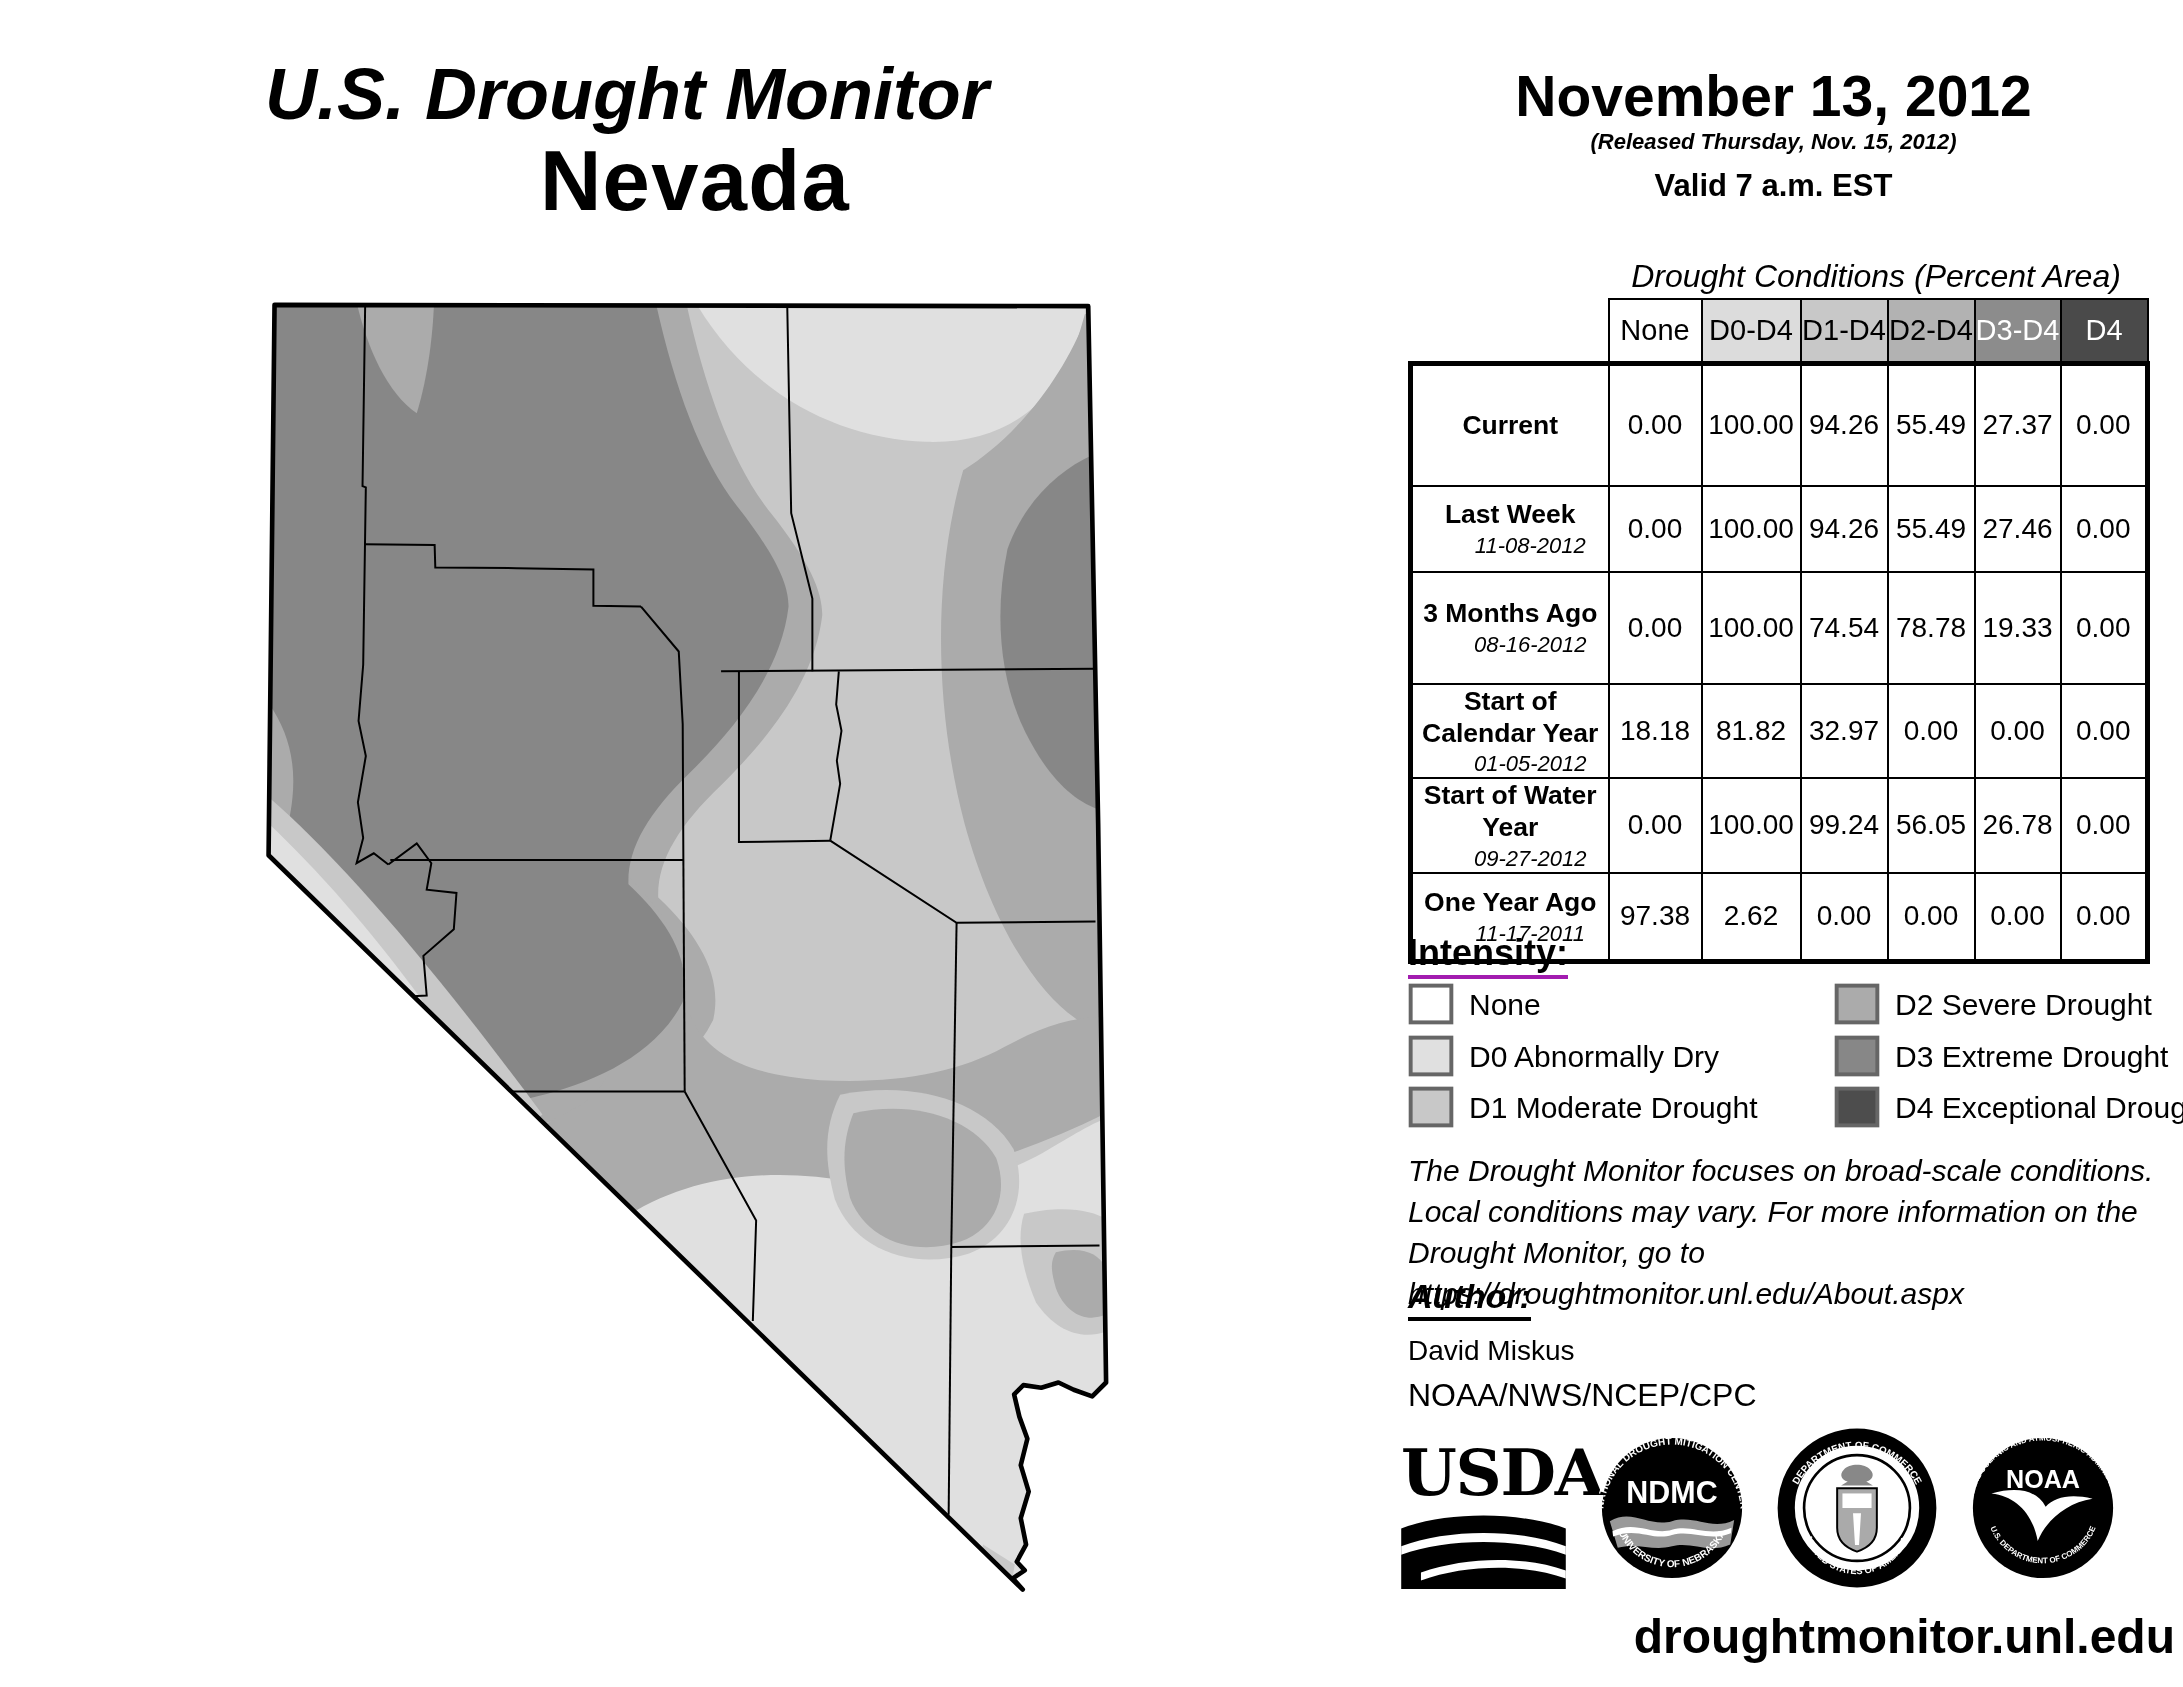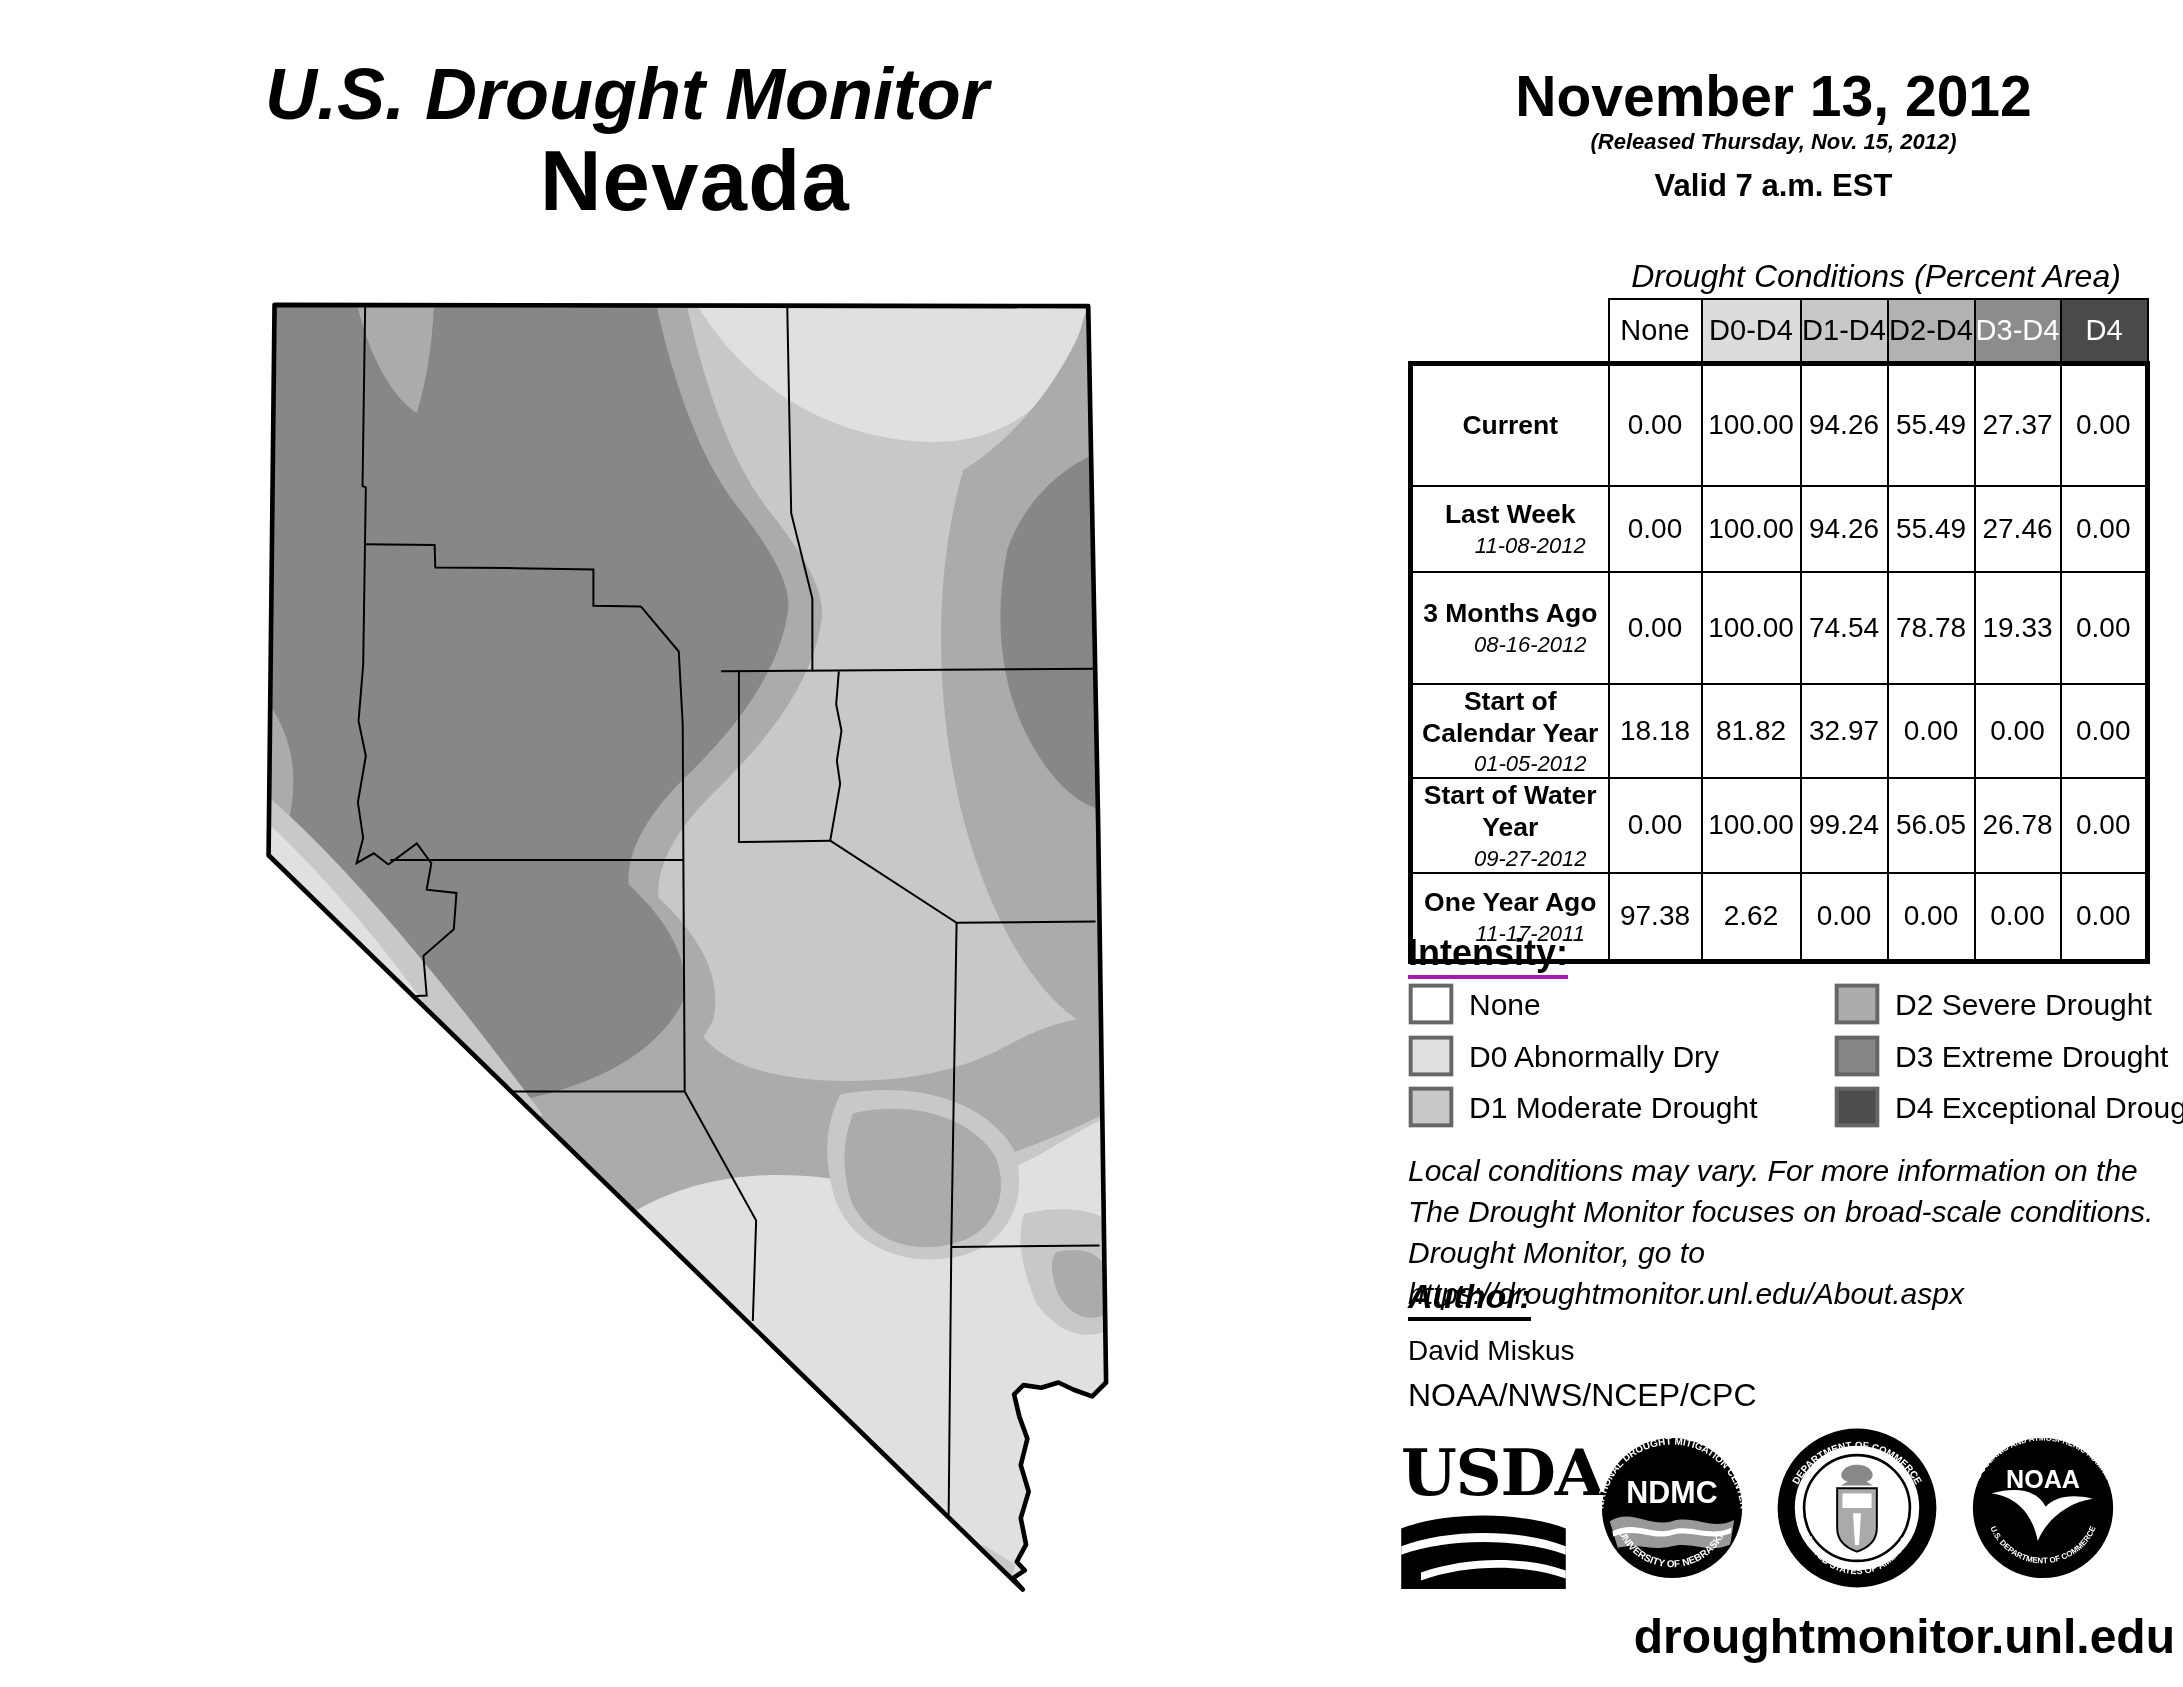--- a/index.html
+++ b/index.html
@@ -231,22 +231,22 @@
   <span class="leg-label">D3 Extreme Drought</span>
 </div>
 <div class="abs leg-item" style="left:1834px;top:1086px;width:370px;">
   <svg width="46" height="42" viewBox="0 0 70 64">
       <rect x="4" y="4" width="62" height="56" stroke="#666" stroke-width="6" fill="#4d4d4d"></rect>
     </svg>
   <span class="leg-label">D4 Exceptional Drought</span>
 </div>
 
 <div class="abs disc">
+  <div>The Drought Monitor focuses on broad-scale conditions.</div>
   <div>Local conditions may vary. For more information on the</div>
-  <div>The Drought Monitor focuses on broad-scale conditions.</div>
   <div>Drought Monitor, go to https://droughtmonitor.unl.edu/About.aspx</div>
 </div>
 
 <div class="abs author-h">Author:</div>
 <div class="abs author-n">David Miskus</div>
 <div class="abs author-o">NOAA/NWS/NCEP/CPC</div>
 
 <div class="abs logos">
 
   <div class="logo" style="left:0px;top:13.2px;width:165px;">

